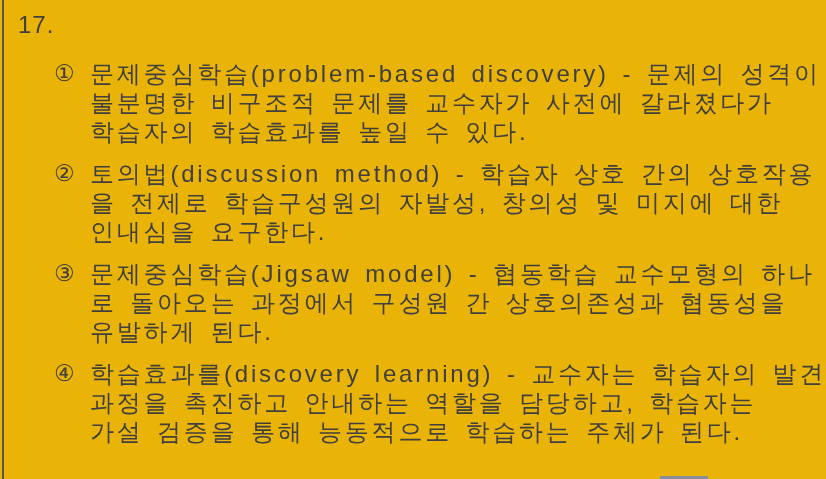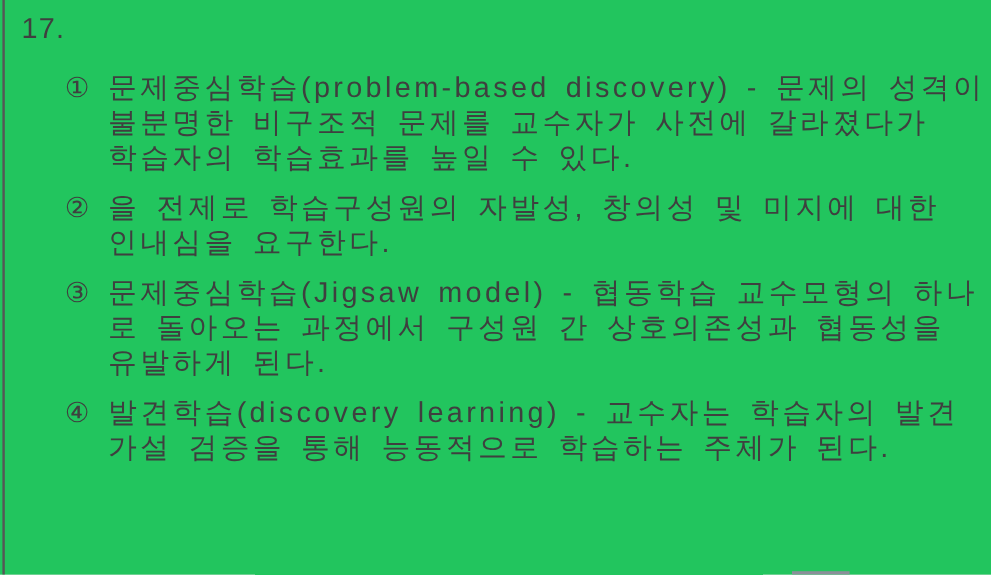--- a/index.html
+++ b/index.html
@@ -1,20 +1,20 @@
 <!DOCTYPE html>
 <html><head>
 <meta charset="utf-8">
 <style>
   html, body { margin: 0; padding: 0; background: #e8e8e8; }
   .page {
     position: relative;
     width: 826px;
     height: 479px;
-    background: #22c55e;
+    background: #eab308;
     overflow: hidden;
     font-family: "Liberation Sans", "DejaVu Sans", sans-serif;
     color: #3f3f3f;
     box-sizing: border-box;
   }
   .left-rule {
     position: absolute;
     left: 2px;
     top: 0;
     width: 2px;
@@ -91,38 +91,40 @@
         <span class="choice-text">
           <span class="line">문제중심학습(problem-based discovery) - 문제의 성격이</span>
           <span class="line">불분명한 비구조적 문제를 교수자가 사전에 갈라졌다가</span>
           <span class="line">학습자의 학습효과를 높일 수 있다.</span>
         </span>
       </div>
 
       <div class="choice">
         <span class="choice-marker">②</span>
         <span class="choice-text">
+          <span class="line">토의법(discussion method) - 학습자 상호 간의 상호작용</span>
           <span class="line">을 전제로 학습구성원의 자발성, 창의성 및 미지에 대한</span>
           <span class="line">인내심을 요구한다.</span>
         </span>
       </div>
 
       <div class="choice">
         <span class="choice-marker">③</span>
         <span class="choice-text">
           <span class="line">문제중심학습(Jigsaw model) - 협동학습 교수모형의 하나</span>
           <span class="line">로 돌아오는 과정에서 구성원 간 상호의존성과 협동성을</span>
           <span class="line">유발하게 된다.</span>
         </span>
       </div>
 
       <div class="choice">
         <span class="choice-marker">④</span>
         <span class="choice-text">
-          <span class="line">발견학습(discovery learning) - 교수자는 학습자의 발견</span>
+          <span class="line">학습효과를(discovery learning) - 교수자는 학습자의 발견</span>
+          <span class="line">과정을 촉진하고 안내하는 역할을 담당하고, 학습자는</span>
           <span class="line">가설 검증을 통해 능동적으로 학습하는 주체가 된다.</span>
         </span>
       </div>
 
     </div>
   </div>
 
   <div class="clipped-mark"></div>
 
 </div>

